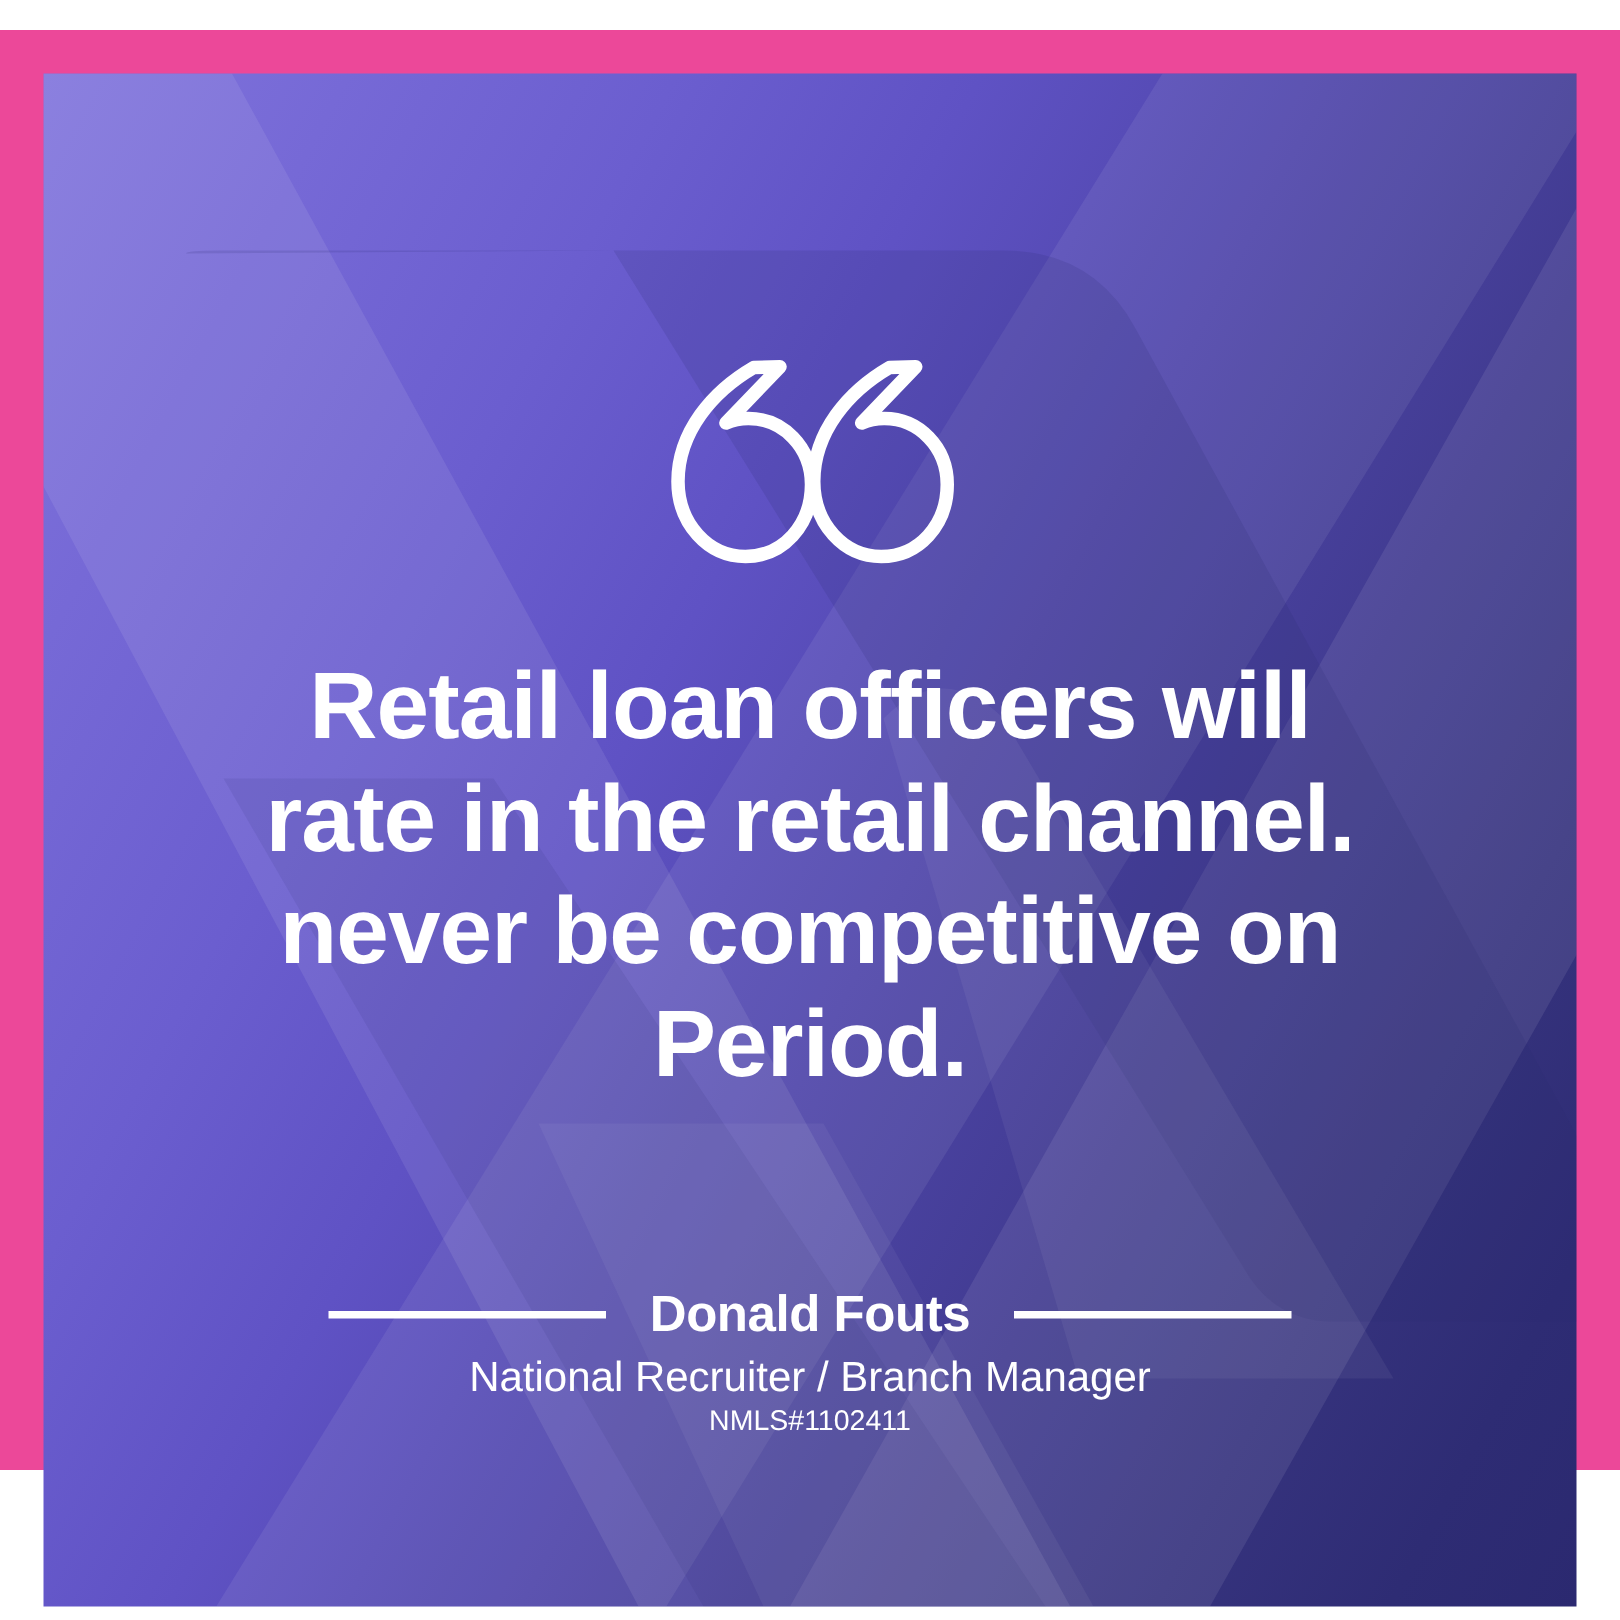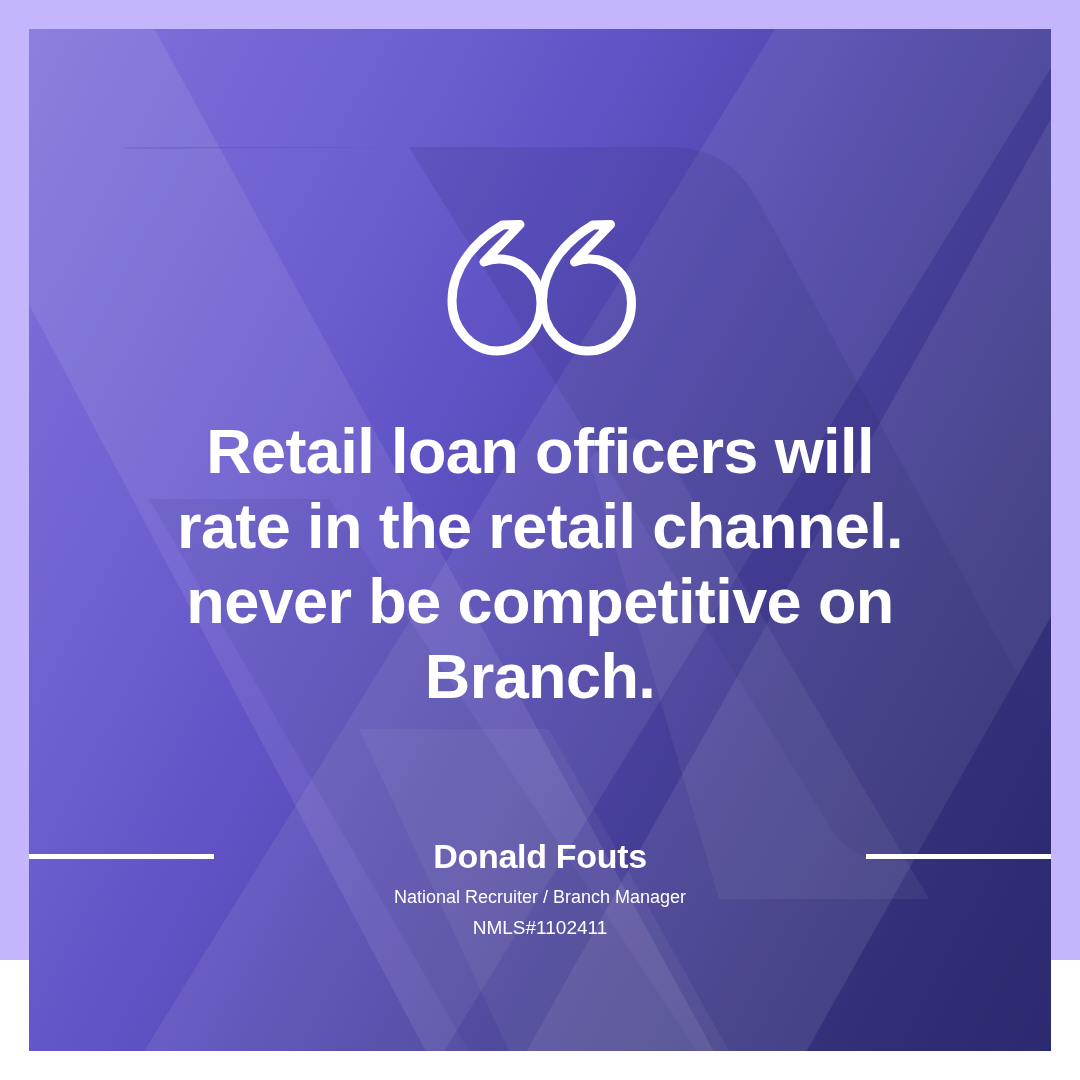--- a/index.html
+++ b/index.html
@@ -11,21 +11,22 @@
     width: 1080px;
     height: 1080px;
     overflow: hidden;
     font-family: "Liberation Sans", sans-serif;
   }
 
   #canvas {
     position: relative;
     width: 1080px;
     height: 960px;
-    background: #c4b5fd;
+    background: #ec4899;
+    margin-top: 20px;
   }
 
   
   #card {
     position: absolute;
     left: 29px;
     top: 29px;
     width: 1022px;
     height: 1022px;
     overflow: hidden;
@@ -88,21 +89,21 @@
     left: 0;
     top: 806px;
     width: 100%;
     display: flex;
     flex-direction: column;
     align-items: center;
   }
   #name-row {
     display: flex;
     align-items: center;
-    justify-content: space-between;
+    justify-content: center;
     width: 100%;
   }
   .divider {
     height: 5px;
     width: 185px;
     background: #FFFFFF;
     flex: none;
   }
   #author-name {
     color: #FFFFFF;
@@ -112,21 +113,21 @@
     line-height: 42px;
     letter-spacing: -0.3px;
     white-space: nowrap;
     padding: 0 29px;
   }
   #author-role {
     margin-top: 6px;
     color: #FFFFFF;
     font-family: "Liberation Sans", sans-serif;
     font-weight: normal;
-    font-size: 18px;
+    font-size: 28px;
     line-height: 29px;
     white-space: nowrap;
   }
   #author-license {
     margin-top: 2px;
     color: #FFFFFF;
     font-family: "Liberation Sans", sans-serif;
     font-weight: normal;
     font-size: 19px;
     line-height: 28px;
@@ -191,21 +192,21 @@
                      L 168.5 8.5
                      Z"></path>
           </g>
         </svg>
       </div>
 
       <div id="quote-text">
         <div>Retail loan officers will</div>
         <div>rate in the retail channel.</div>
         <div>never be competitive on</div>
-        <div>Branch.</div>
+        <div>Period.</div>
       </div>
 
       <div id="attribution">
         <div id="name-row">
           <span class="divider"></span>
           <span id="author-name">Donald Fouts</span>
           <span class="divider"></span>
         </div>
         <div id="author-role">National Recruiter / Branch Manager</div>
         <div id="author-license">NMLS#1102411</div>

